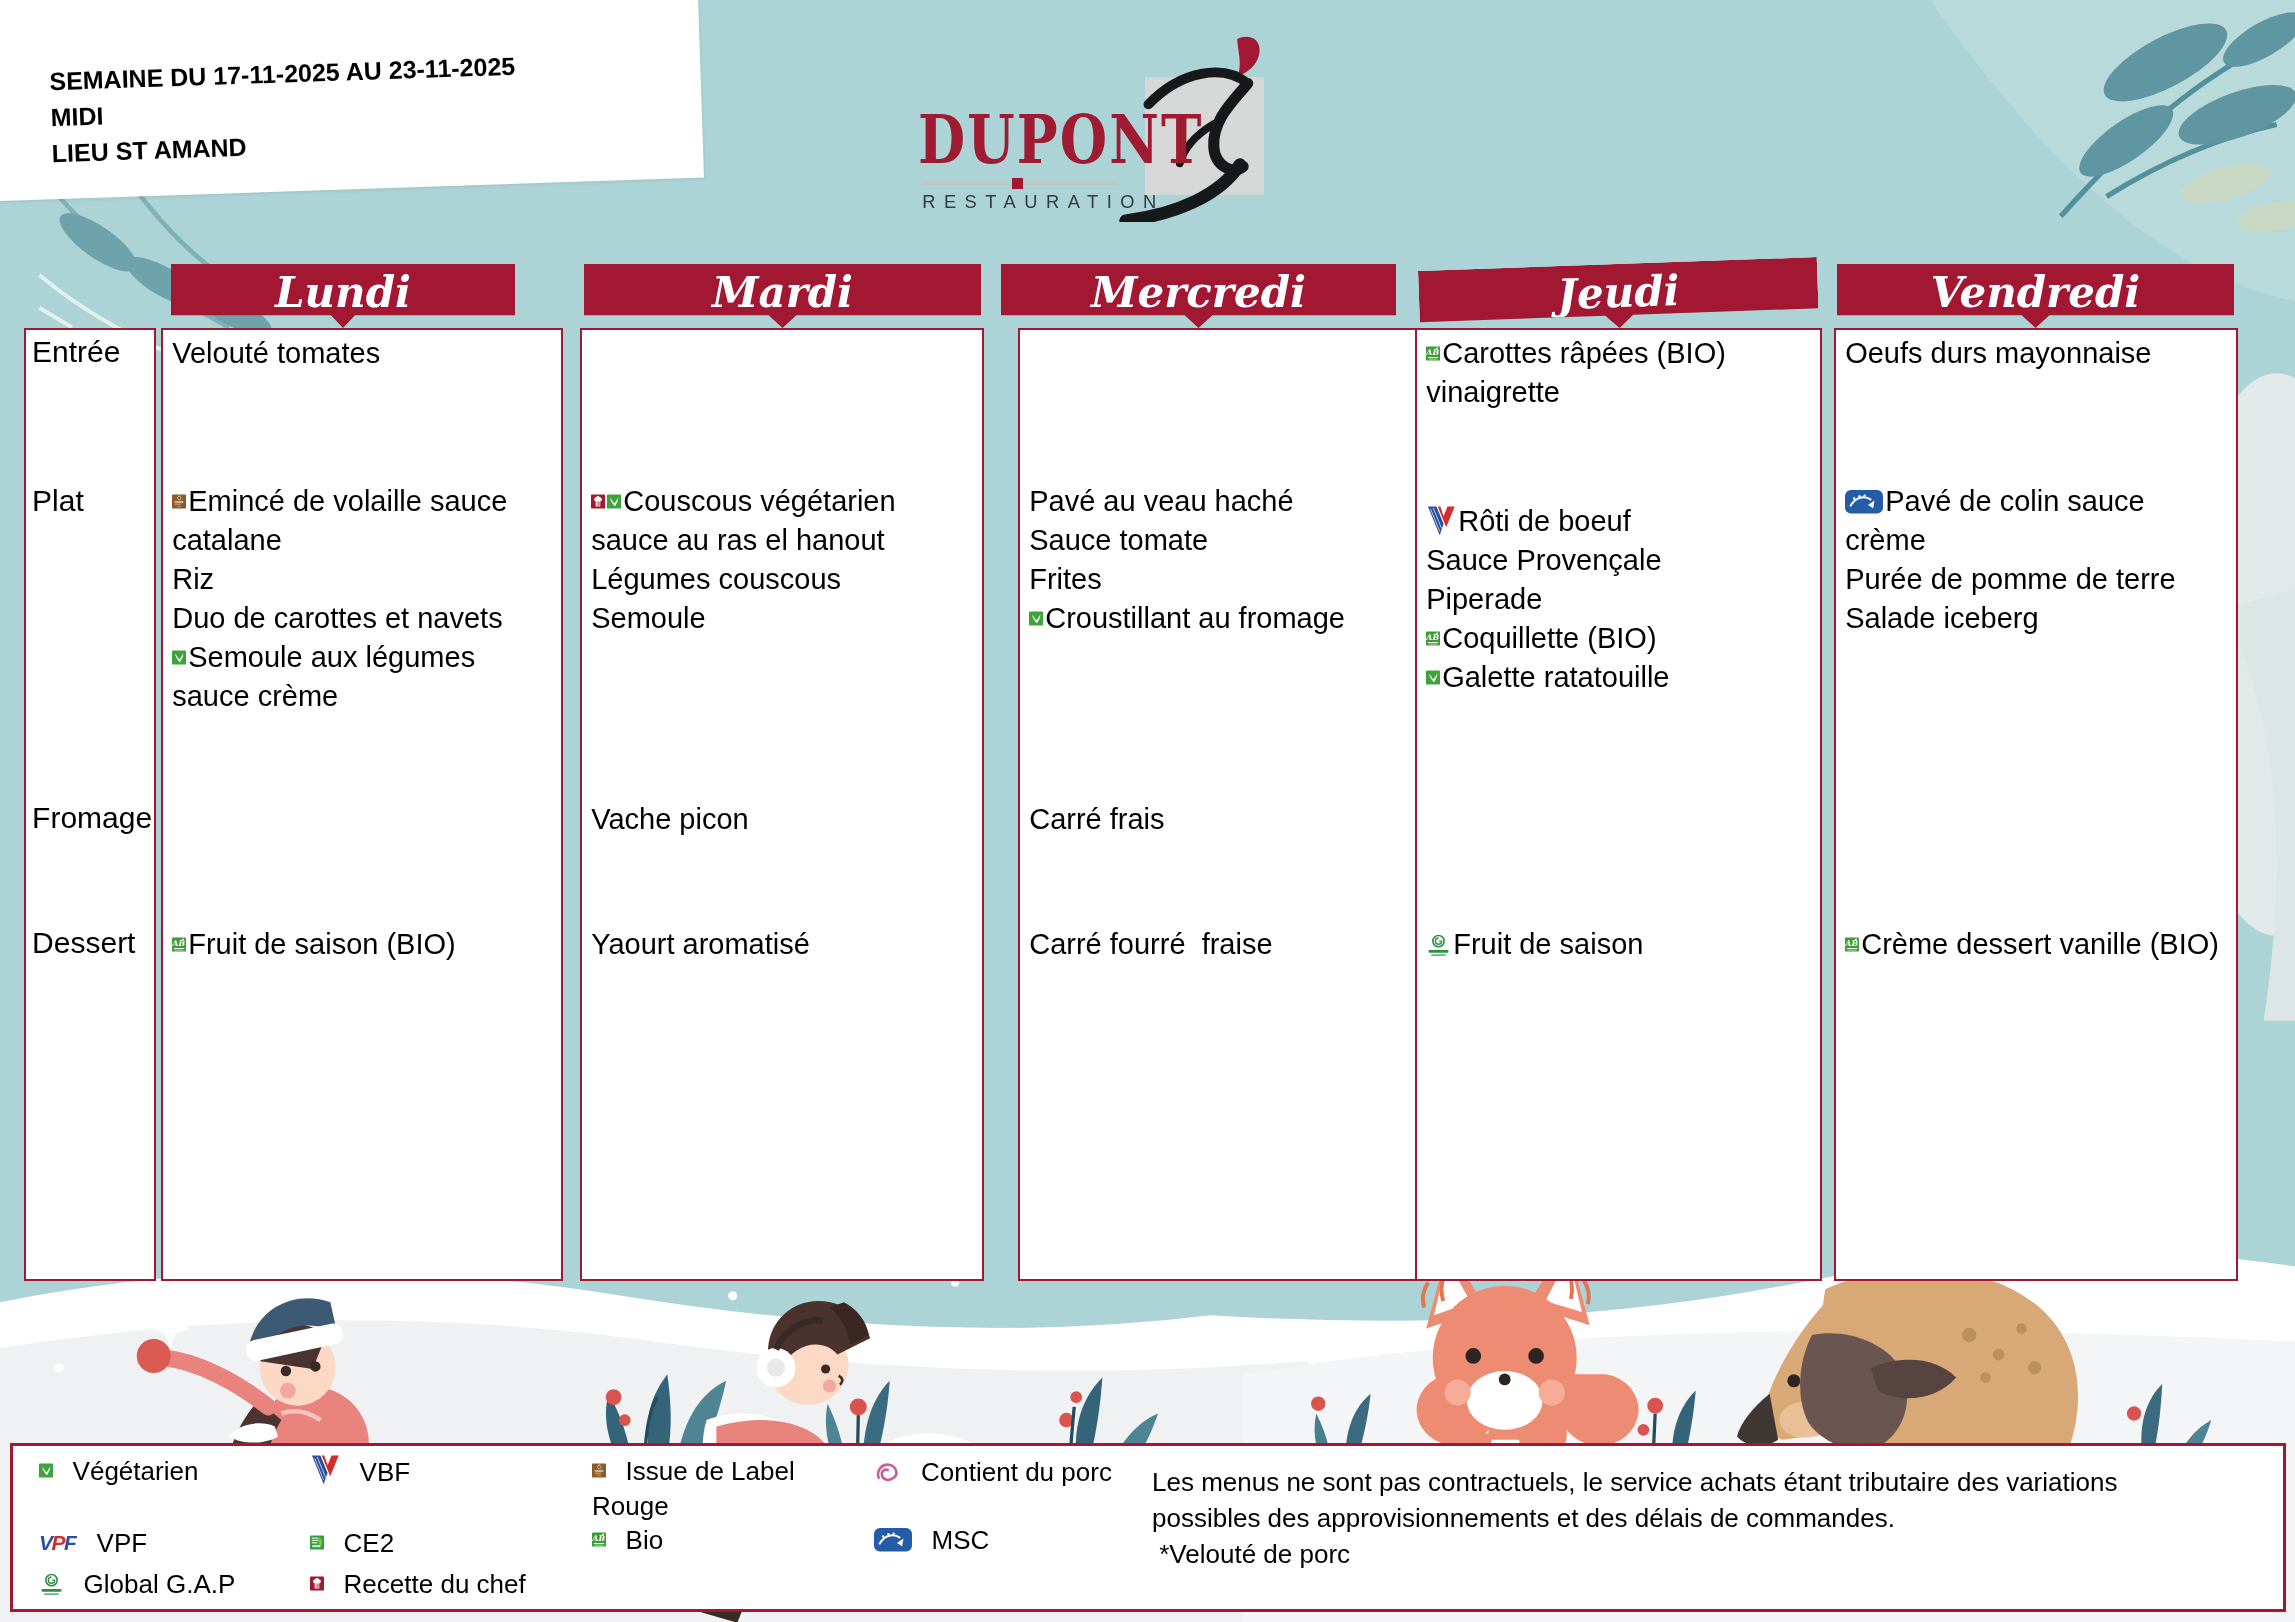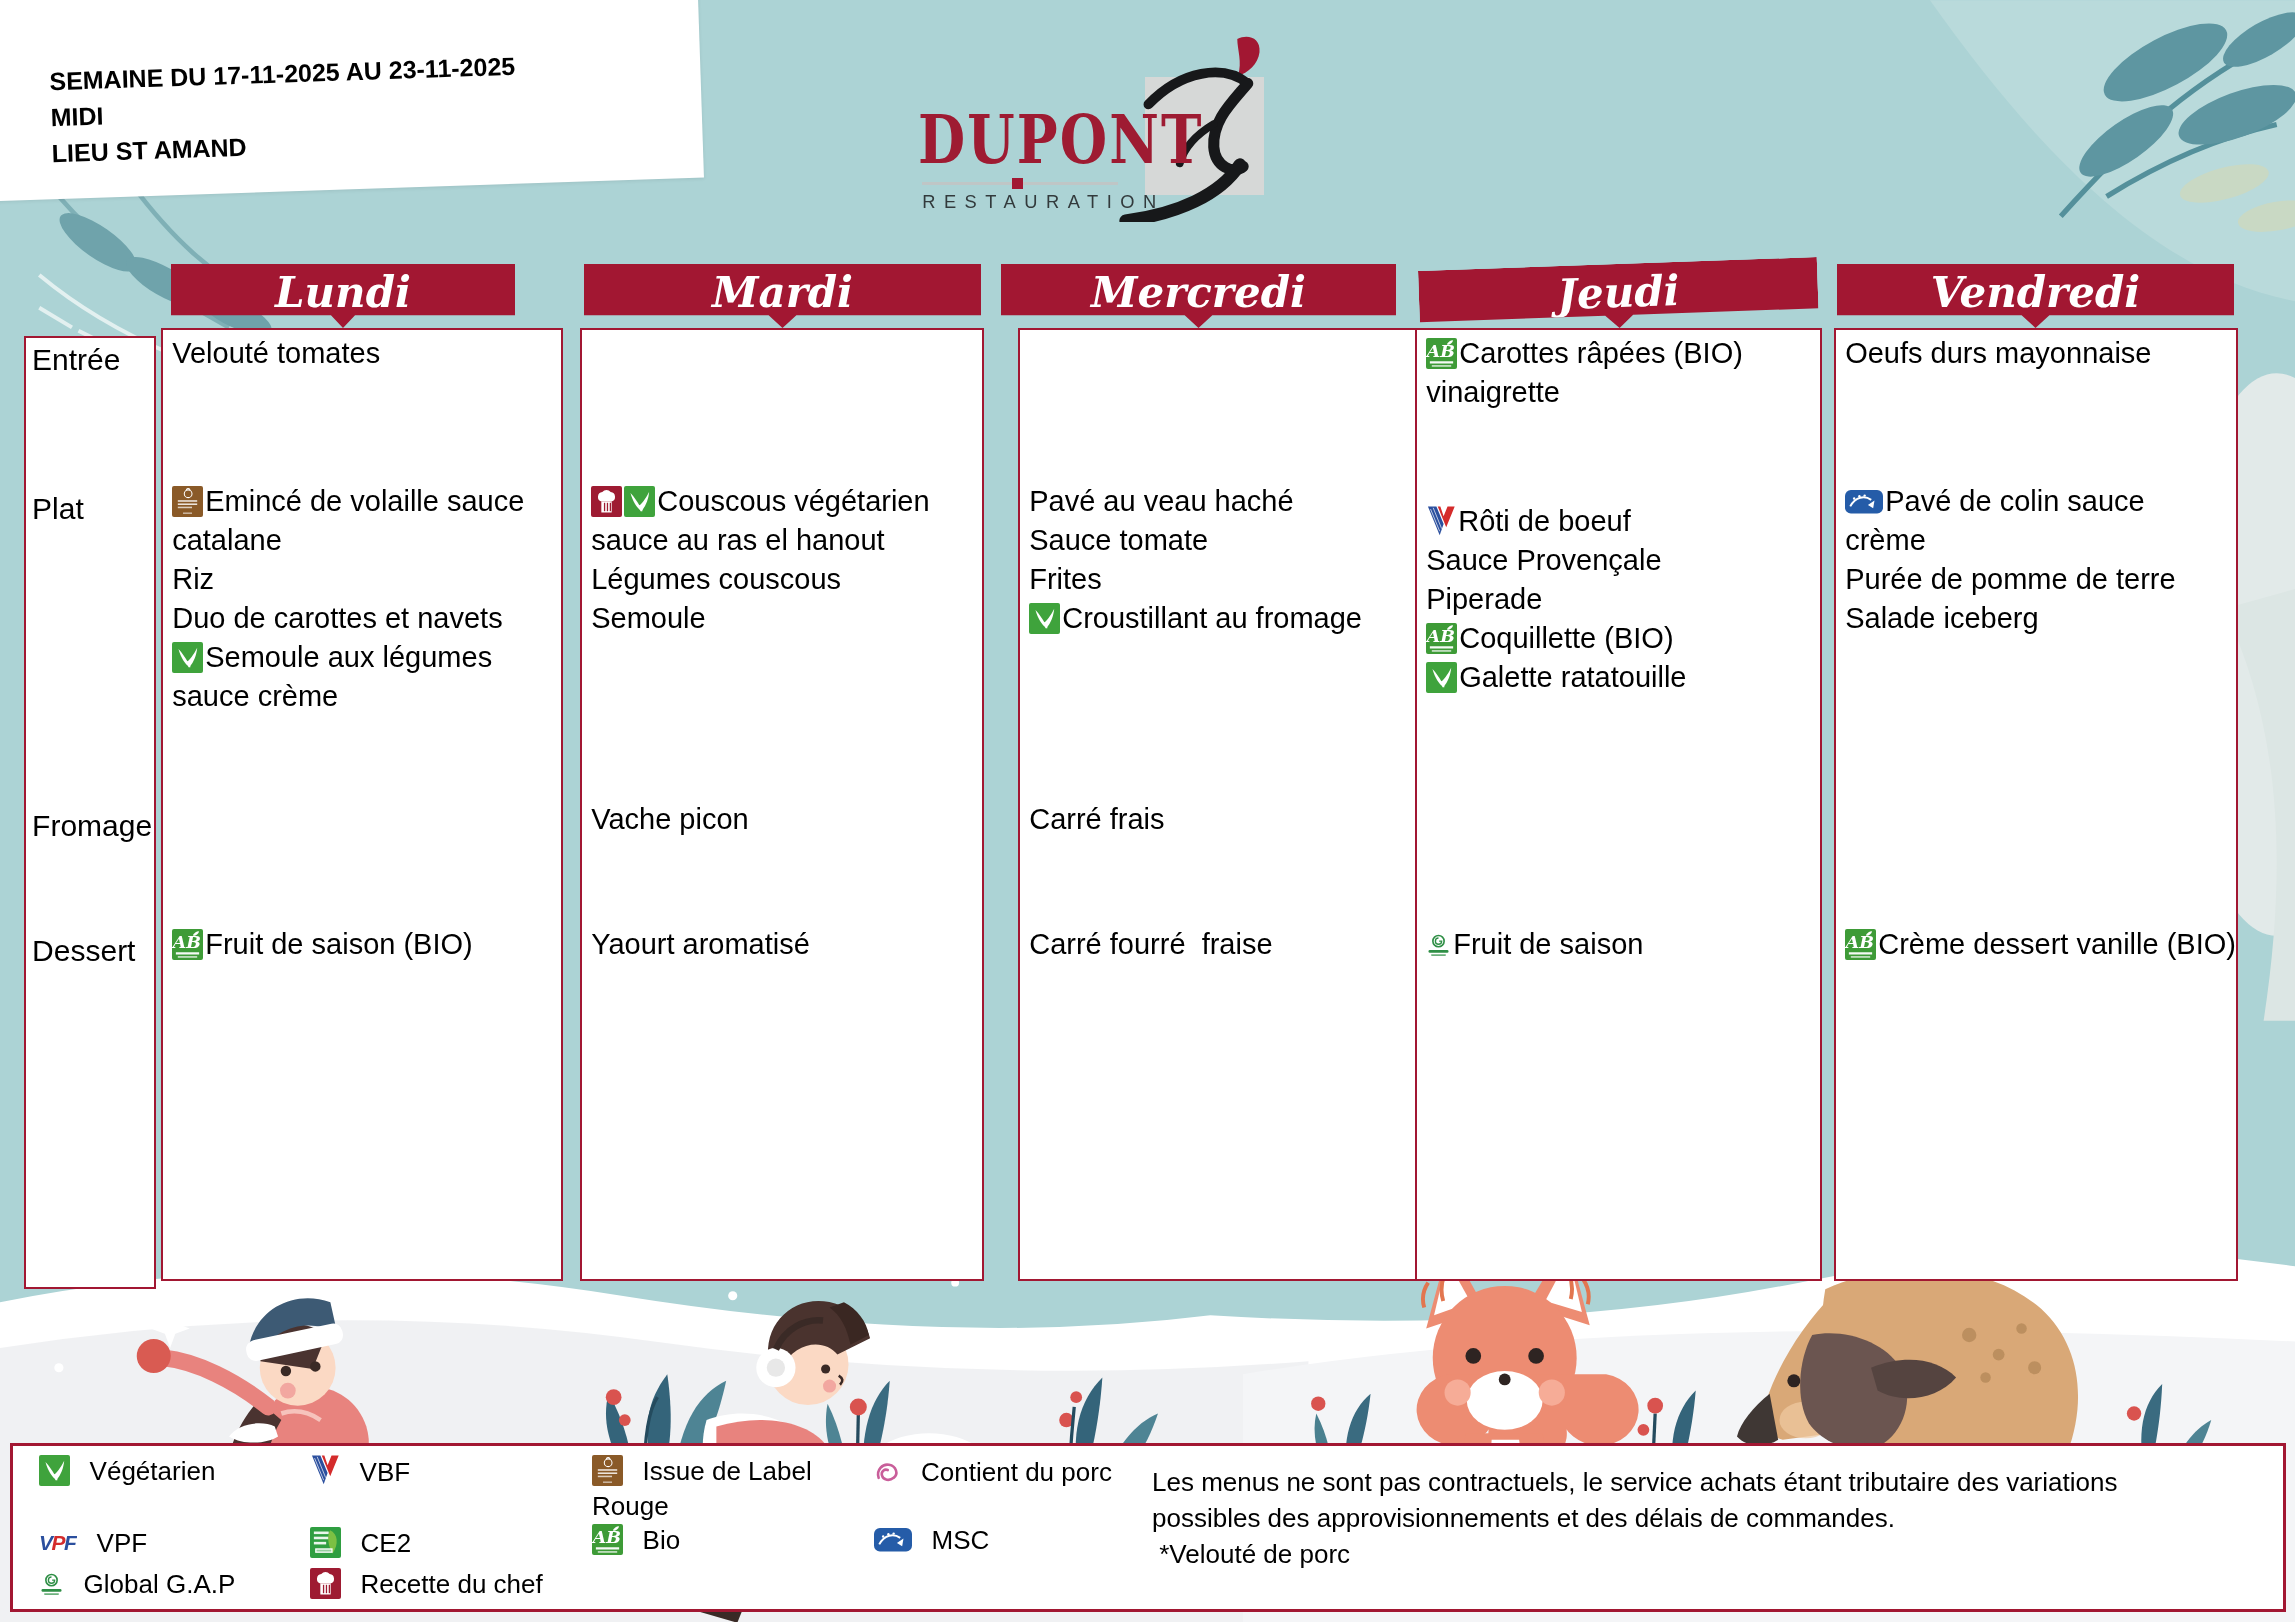--- a/index.html
+++ b/index.html
@@ -28,25 +28,25 @@
     clip-path:polygon(0 0,100% 0,100% 80%,53.5% 80%,50% 100%,46.5% 80%,0 80%);
     display:flex;align-items:flex-start;justify-content:center;}
   .banner .day{font-family:"DejaVu Serif", serif;font-style:italic;font-weight:bold;
     font-size:42px;color:#fff;margin-top:3.9px;}
 
   
   .colbox{position:absolute;top:328px;height:953px;background:#fff;border:2.6px solid #A21732;box-sizing:border-box;z-index:3;}
   .rowblock{position:absolute;left:0;right:0;padding:0 3.9px 0 9.2px;font-size:29px;line-height:39px;color:#000;}
   .rowblock .line{white-space:pre-wrap;}
   .rowblock.r-dessert .line{white-space:pre;}
-  .labelbox{position:absolute;left:23.6px;top:336px;width:132px;height:953px;background:#fff;border:2.6px solid #A21732;box-sizing:border-box;z-index:3;padding-left:32px;}
+  .labelbox{position:absolute;left:23.6px;top:328px;width:132px;height:953px;background:#fff;border:2.6px solid #A21732;box-sizing:border-box;z-index:3;padding-left:32px;}
   .labelbox .rlabel{position:absolute;left:6.5px;font-size:30px;color:#000;}
 
   
-  .icon{display:inline-block;width:31px;height:31px;vertical-align:-5.9px;margin-right:2px;}
+  .icon{display:inline-block;width:14px;height:31px;vertical-align:-5.9px;margin-right:2px;}
   .icon svg{width:100%;height:100%;}
   .icon-msc{width:38px;height:23.6px;vertical-align:-2.6px;}
   .icon-vbf{width:30px;height:33px;vertical-align:-6.5px;}
   .icon-vpf{width:38px;height:23.6px;vertical-align:-2.6px;}
   .icon-global-gap{width:25px;height:25px;vertical-align:-3.9px;}
   .icon-porc{width:27.5px;height:26px;vertical-align:-3.9px;}
 
   
   .legendbox{position:absolute;left:9.8px;top:1443px;width:2276px;height:169px;background:#fff;
     border:3.9px solid #A21732;box-sizing:border-box;z-index:8;}

